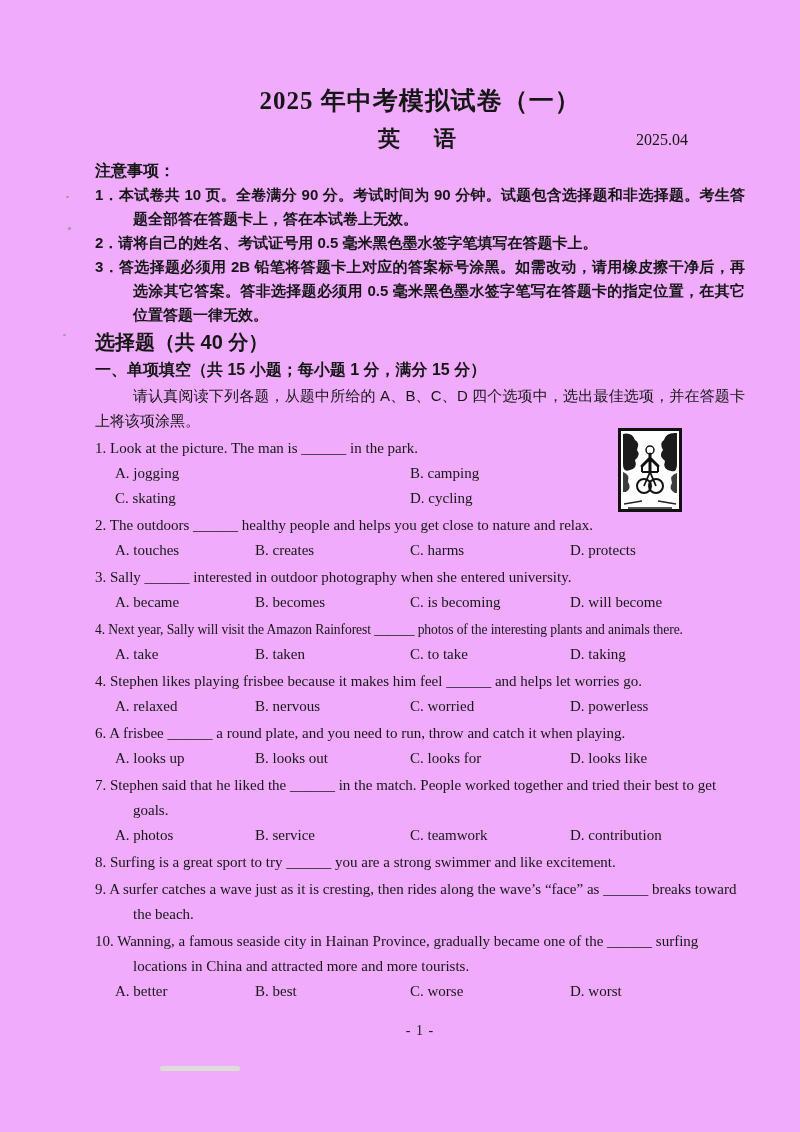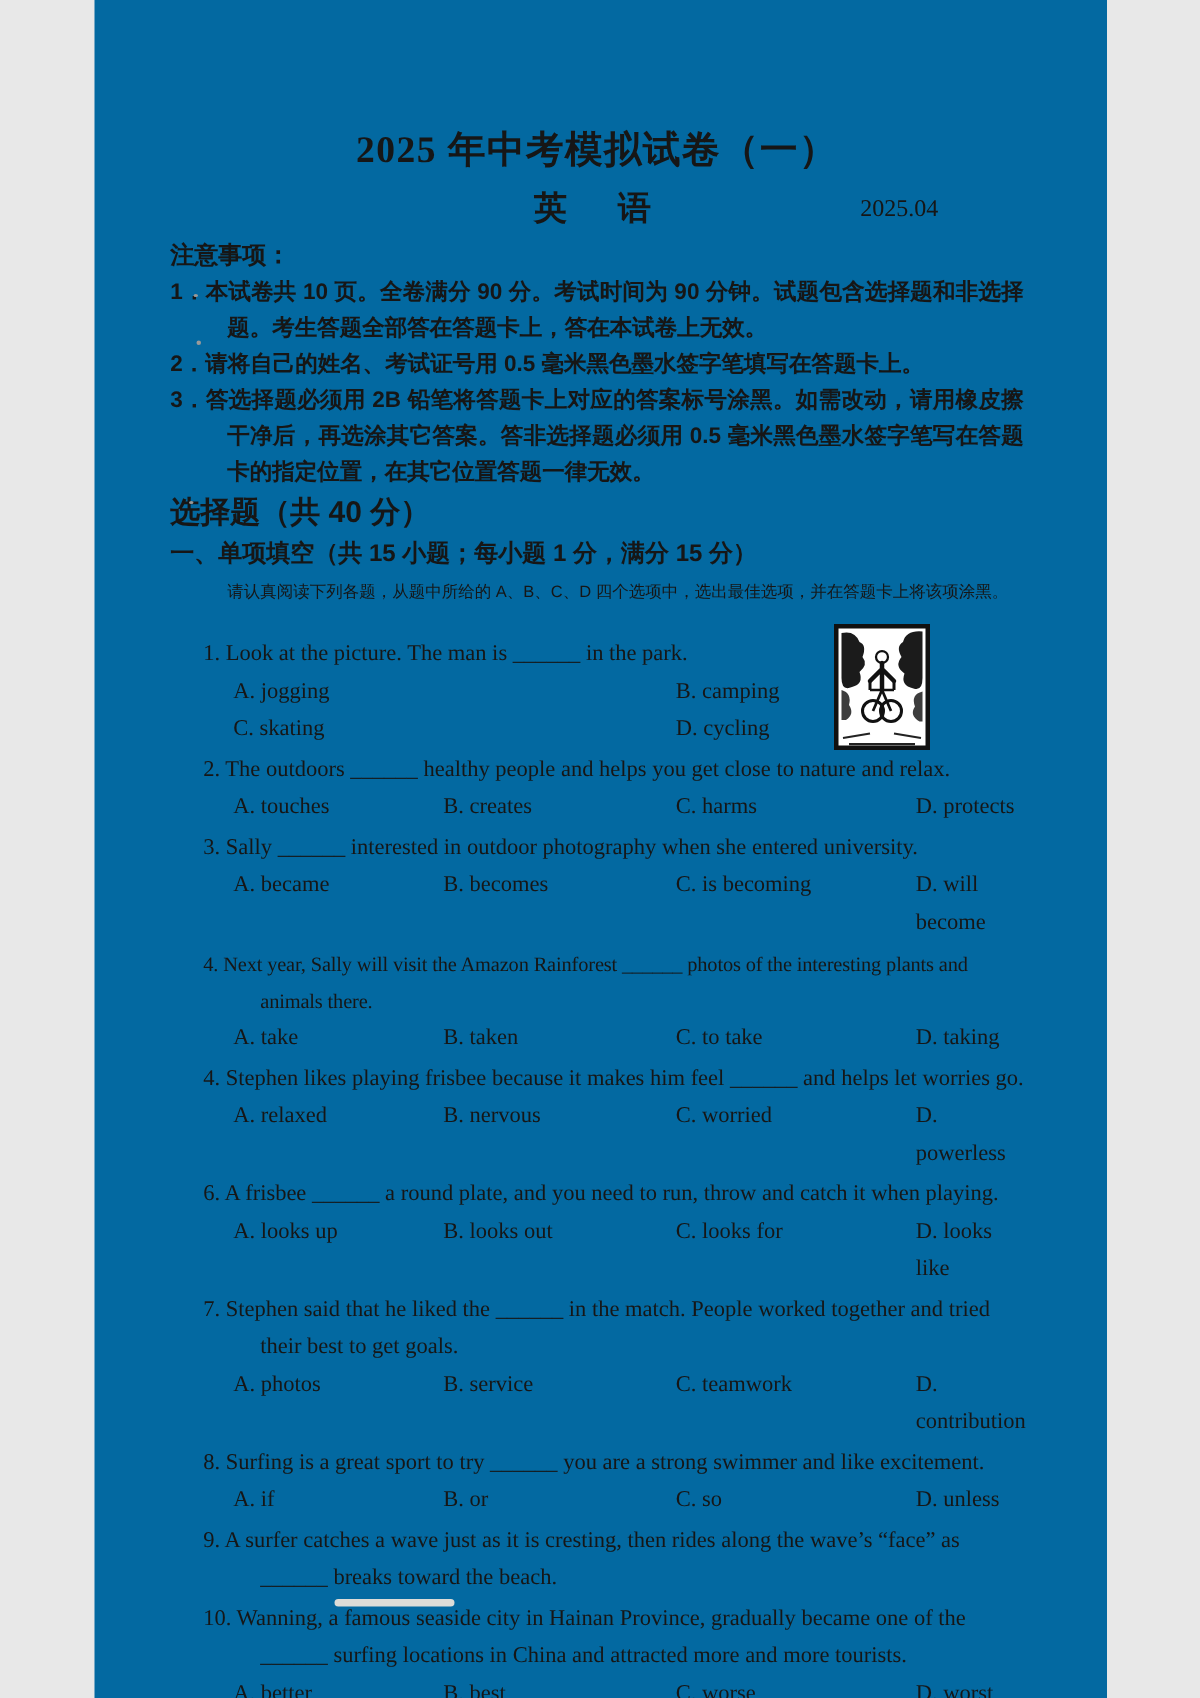--- a/index.html
+++ b/index.html
@@ -1,25 +1,25 @@
 <!DOCTYPE html>
 <html><head>
 <meta charset="utf-8">
 <style>
   * { margin: 0; padding: 0; box-sizing: border-box; }
   html, body { background: #e8e8e8; }
   .page {
     position: relative;
-    width: 675px;
+    width: 800px;
     height: 1132px;
     margin: 0 auto;
-    background: #0369a1;
+    background: #f0abfc;
     color: #161616;
     overflow: hidden;
-    padding: 86px 55px 0 51px;
+    padding: 86px 55px 0 95px;
     font-family: "Liberation Serif", serif;
   }
   
   .title {
     text-align: center;
     font-family: "Liberation Serif", serif;
     font-size: 25px;
     font-weight: 700;
     letter-spacing: 1px;
     line-height: 30px;
@@ -73,28 +73,28 @@
   }
   .part-h {
     font-family: "Liberation Sans", sans-serif;
     font-weight: 700;
     font-size: 16px;
     line-height: 26px;
     margin-top: 1px;
   }
   .intro {
     font-family: "Liberation Sans", sans-serif;
-    font-size: 11px;
+    font-size: 15px;
     line-height: 25px;
     text-indent: 38px;
     text-align: justify;
-    margin-bottom: 16px;
-  }
-  
-  .q { margin-bottom: 2px; margin-left: 22px; }
+    margin-bottom: 3px;
+  }
+  
+  .q { margin-bottom: 2px; }
   .stem {
     font-size: 15px;
     line-height: 25px;
     padding-left: 38px;
     text-indent: -38px;
   }
   .stem.tight { font-size: 13.6px; letter-spacing: -0.1px; }
   .opts4 {
     display: grid;
     grid-template-columns: 140px 155px 160px auto;
@@ -238,26 +238,20 @@
     <div class="opts4">
       <span class="opt">A. photos</span>
       <span class="opt">B. service</span>
       <span class="opt">C. teamwork</span>
       <span class="opt">D. contribution</span>
     </div>
   </div>
 
   <div class="q">
     <div class="stem">8. Surfing is a great sport to try ______ you are a strong swimmer and like excitement.</div>
-    <div class="opts4">
-      <span class="opt">A. if</span>
-      <span class="opt">B. or</span>
-      <span class="opt">C. so</span>
-      <span class="opt">D. unless</span>
-    </div>
   </div>
 
   <div class="q">
     <div class="stem">9. A surfer catches a wave just as it is cresting, then rides along the wave’s “face” as ______ breaks toward the beach.</div>
   </div>
 
   <div class="q">
     <div class="stem">10. Wanning, a famous seaside city in Hainan Province, gradually became one of the ______ surfing locations in China and attracted more and more tourists.</div>
     <div class="opts4">
       <span class="opt">A. better</span>

